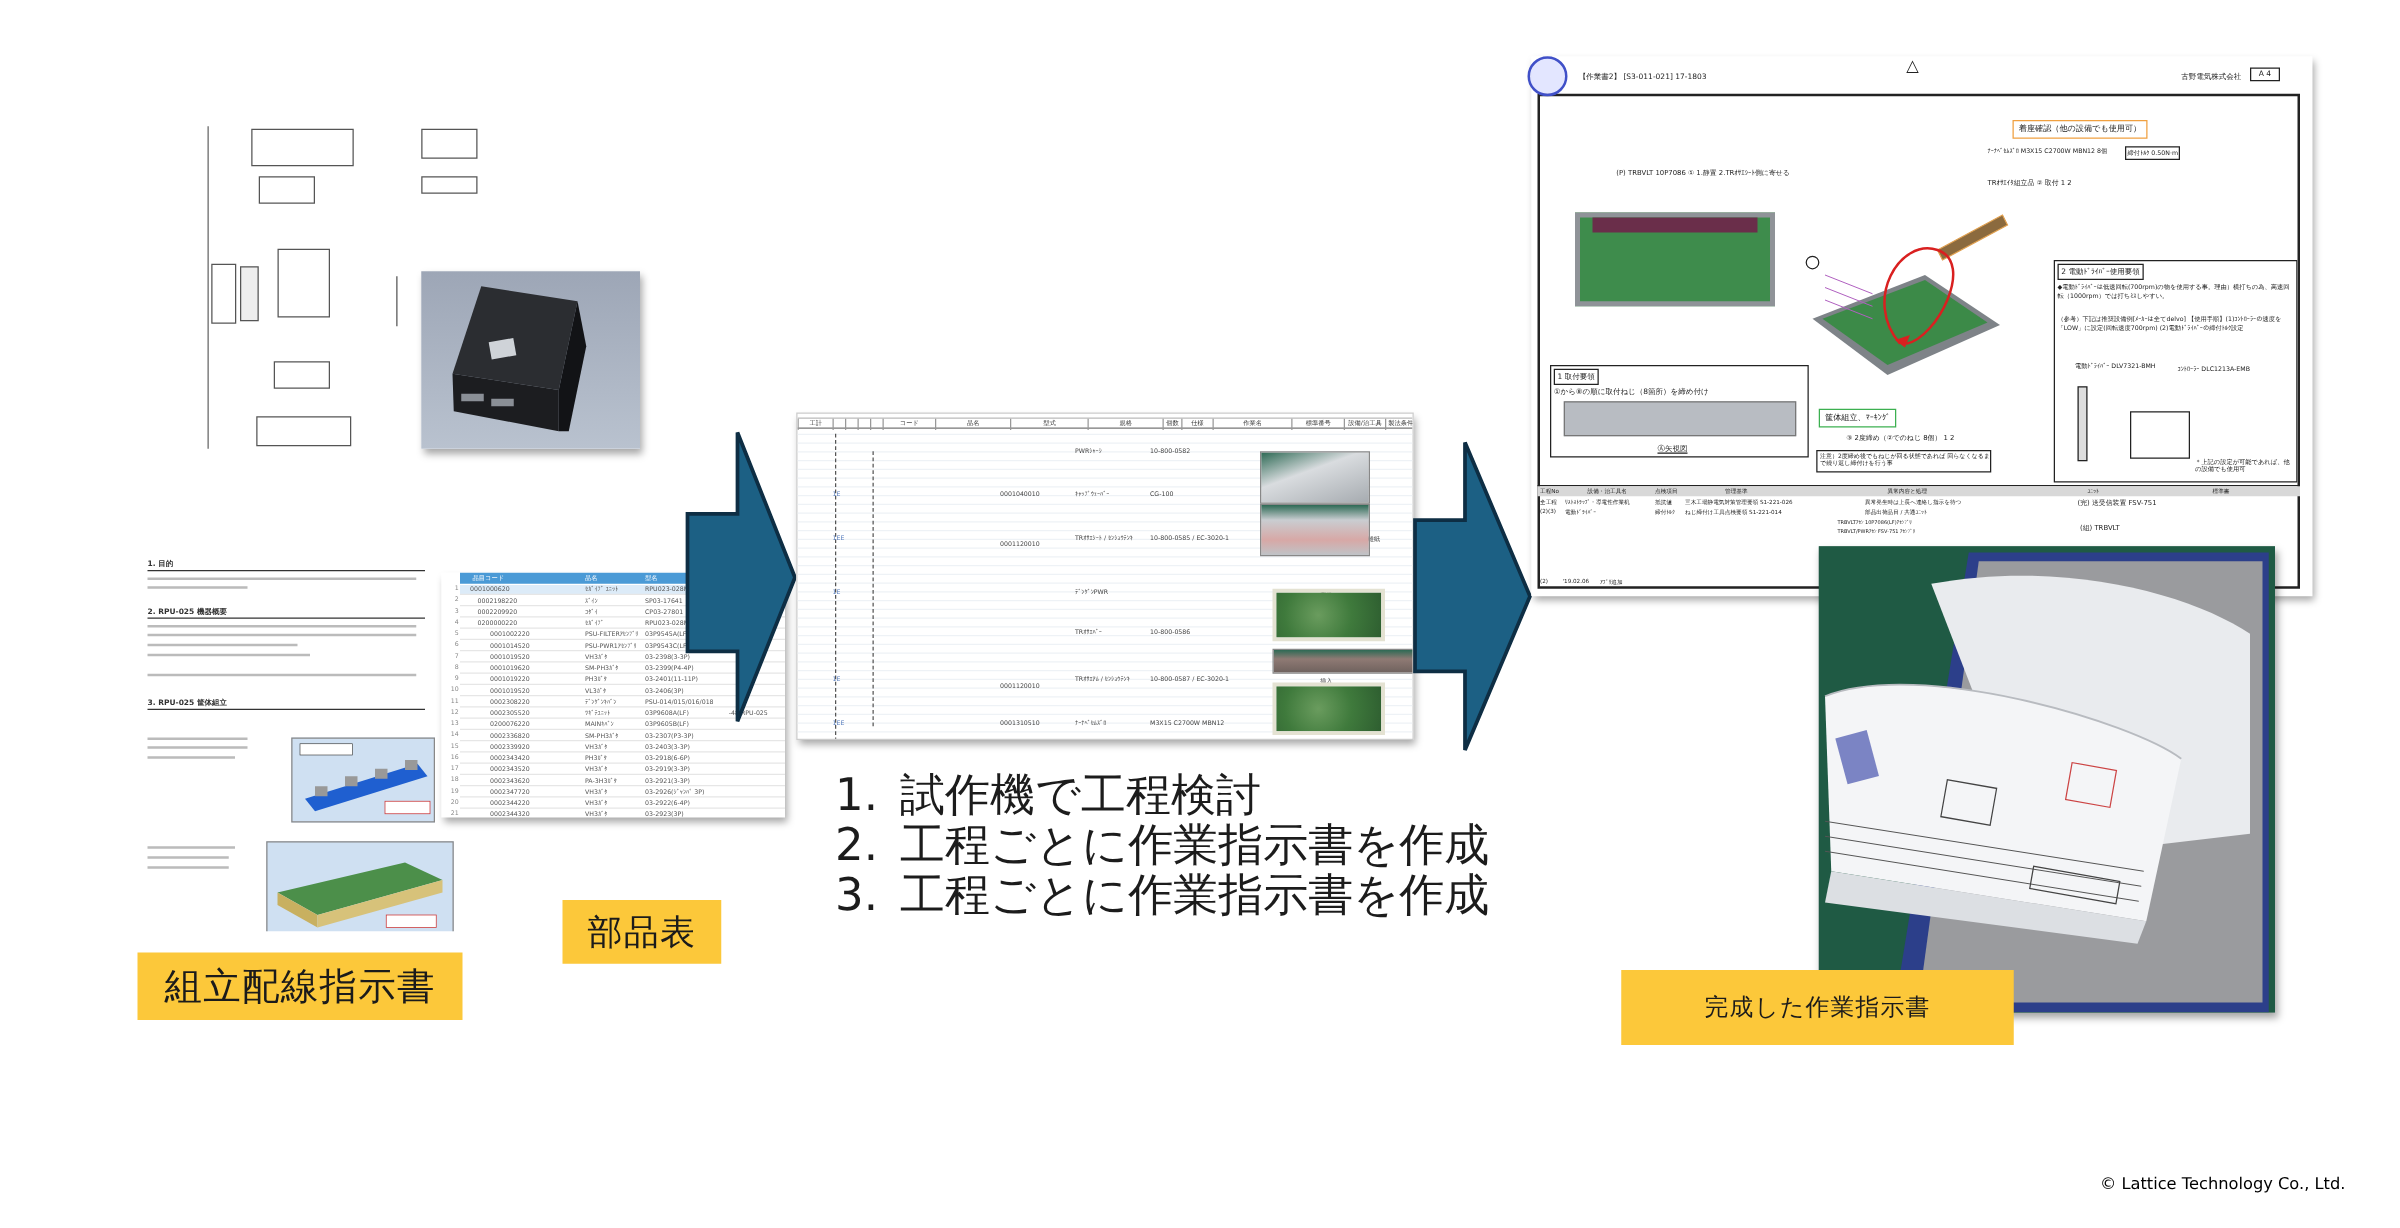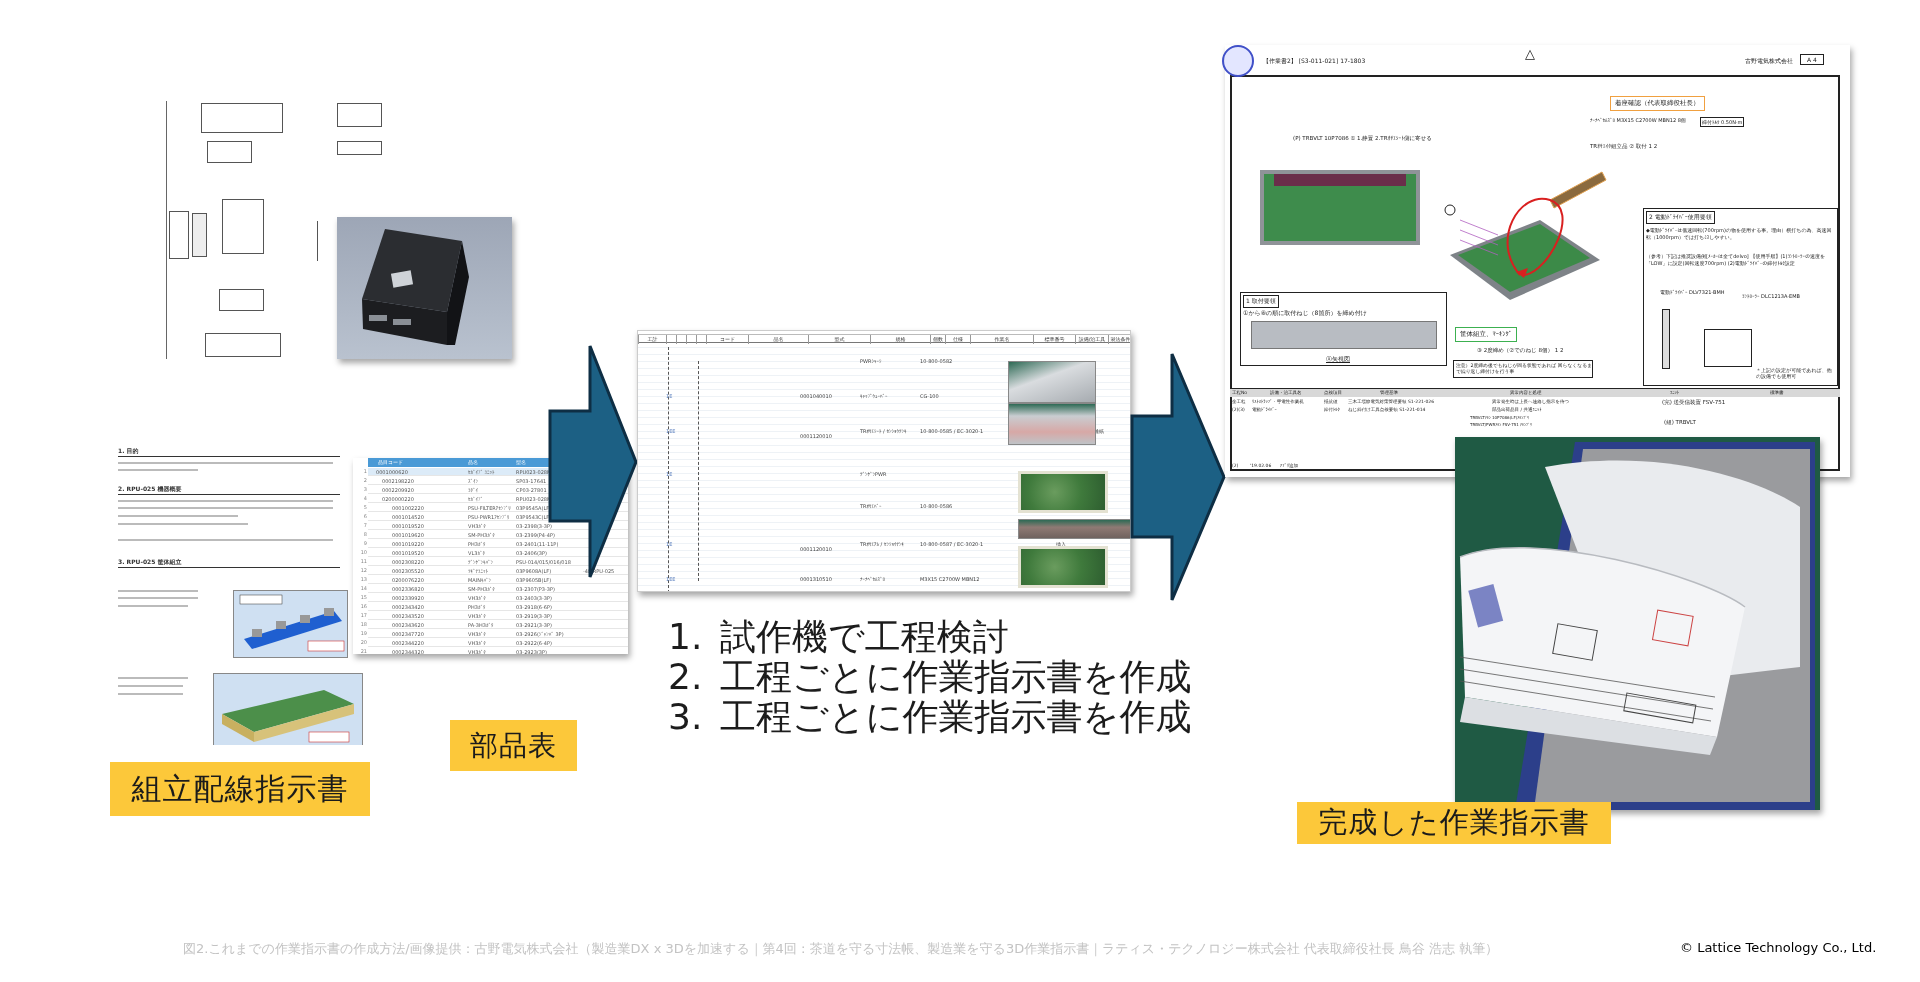--- a/index.html
+++ b/index.html
@@ -381,21 +381,21 @@
     <div class="tx" style="left:300px;top:1px;font-size:13px;font-weight:bold;">△</div>
     <div class="tx" style="left:520px;top:12px;">古野電気株式会社</div>
     <div class="tx" style="left:575px;top:9px;border:1px solid #222;padding:1px 6px;">A 4</div>
     <div class="frame"></div>
 
     <div class="tx" style="left:68px;top:90px;font-size:5.5px;">(P) TRBVLT 10P7086 ① 1.静置 2.TRｵｻｴｼｰﾄ側に寄せる</div>
     <div class="pcb" style="left:35px;top:125px;width:160px;height:75px;">
       <div style="position:absolute;left:10px;top:0;right:10px;height:12px;background:#6a2e4a;"></div>
     </div>
 
-    <div class="tx" style="left:385px;top:51px;border:1.5px solid #f0a040;padding:2px 4px;font-size:6.5px;">着座確認（代表取締役社長）</div>
+    <div class="tx" style="left:385px;top:51px;border:1.5px solid #f0a040;padding:2px 4px;font-size:6.5px;">着座確認（他の設備でも使用可）</div>
     <div class="tx" style="left:365px;top:72px;font-size:5px;">ﾅｰﾅﾍﾞｾﾑｽﾞﾛ M3X15 C2700W MBN12 8個</div>
     <div class="tx" style="left:475px;top:72px;font-size:5px;border:1px solid #222;padding:1px;">締付ﾄﾙｸ 0.50N·m</div>
     <div class="tx" style="left:365px;top:98px;font-size:5.5px;">TRｵｻｴｲﾀ組立品 ② 取付 1 2</div>
 
     <svg style="position:absolute;left:205px;top:115px;" width="180" height="150">
       <polygon points="20,95 110,60 170,100 80,140" fill="#7e8388"></polygon>
       <polygon points="28,95 110,64 160,98 80,132" fill="#3c8a48"></polygon>
       <polygon points="120,40 172,12 176,20 124,48" fill="#8b6a3e" stroke="#e0a050" stroke-width="1"></polygon>
       <path d="M90,115 C60,80 90,30 120,40 C150,50 120,110 95,115" stroke="#d92020" stroke-width="2" fill="none"></path>
       <polygon points="86,112 98,108 94,118" fill="#d92020"></polygon>
@@ -470,17 +470,16 @@
       <path d="M10,260 L262,300 L255,318 L5,285 Z" fill="#dcdfe3"></path>
       <rect x="18" y="150" width="26" height="38" fill="#7b84c4" transform="rotate(-15 30 170)"></rect>
       <rect x="100" y="190" width="40" height="30" fill="none" stroke="#444" transform="rotate(10 120 205)"></rect>
       <rect x="200" y="176" width="36" height="30" fill="none" stroke="#c44" transform="rotate(10 218 190)"></rect>
       <line x1="5" y1="220" x2="260" y2="260" stroke="#555" stroke-width="0.8"></line>
       <line x1="5" y1="232" x2="258" y2="272" stroke="#555" stroke-width="0.8"></line>
       <line x1="5" y1="244" x2="256" y2="284" stroke="#555" stroke-width="0.8"></line>
       <rect x="170" y="262" width="70" height="18" fill="none" stroke="#444" transform="rotate(10 205 270)"></rect>
     </svg>
   </div>
-  <div class="label" style="left:1297px;top:802px;width:314px;height:42px;font-size:29px;">完成した作業指示書</div>
-
-  <div class="footer">図2.これまでの作業指示書の作成方法/画像提供：古野電気株式会社（製造業DX x 3Dを加速する｜第4回：茶道を守る寸法帳、製造業を守る3D作業指示書｜ラティス・テクノロジー株式会社 代表取締役社長 鳥谷 浩志 執筆）</div>
+  <div class="label" style="left:1297px;top:776px;width:314px;height:60px;font-size:19px;">完成した作業指示書</div>
+
   <div class="copyright">© Lattice Technology Co., Ltd.</div>
 </div>
 
 </body></html>

